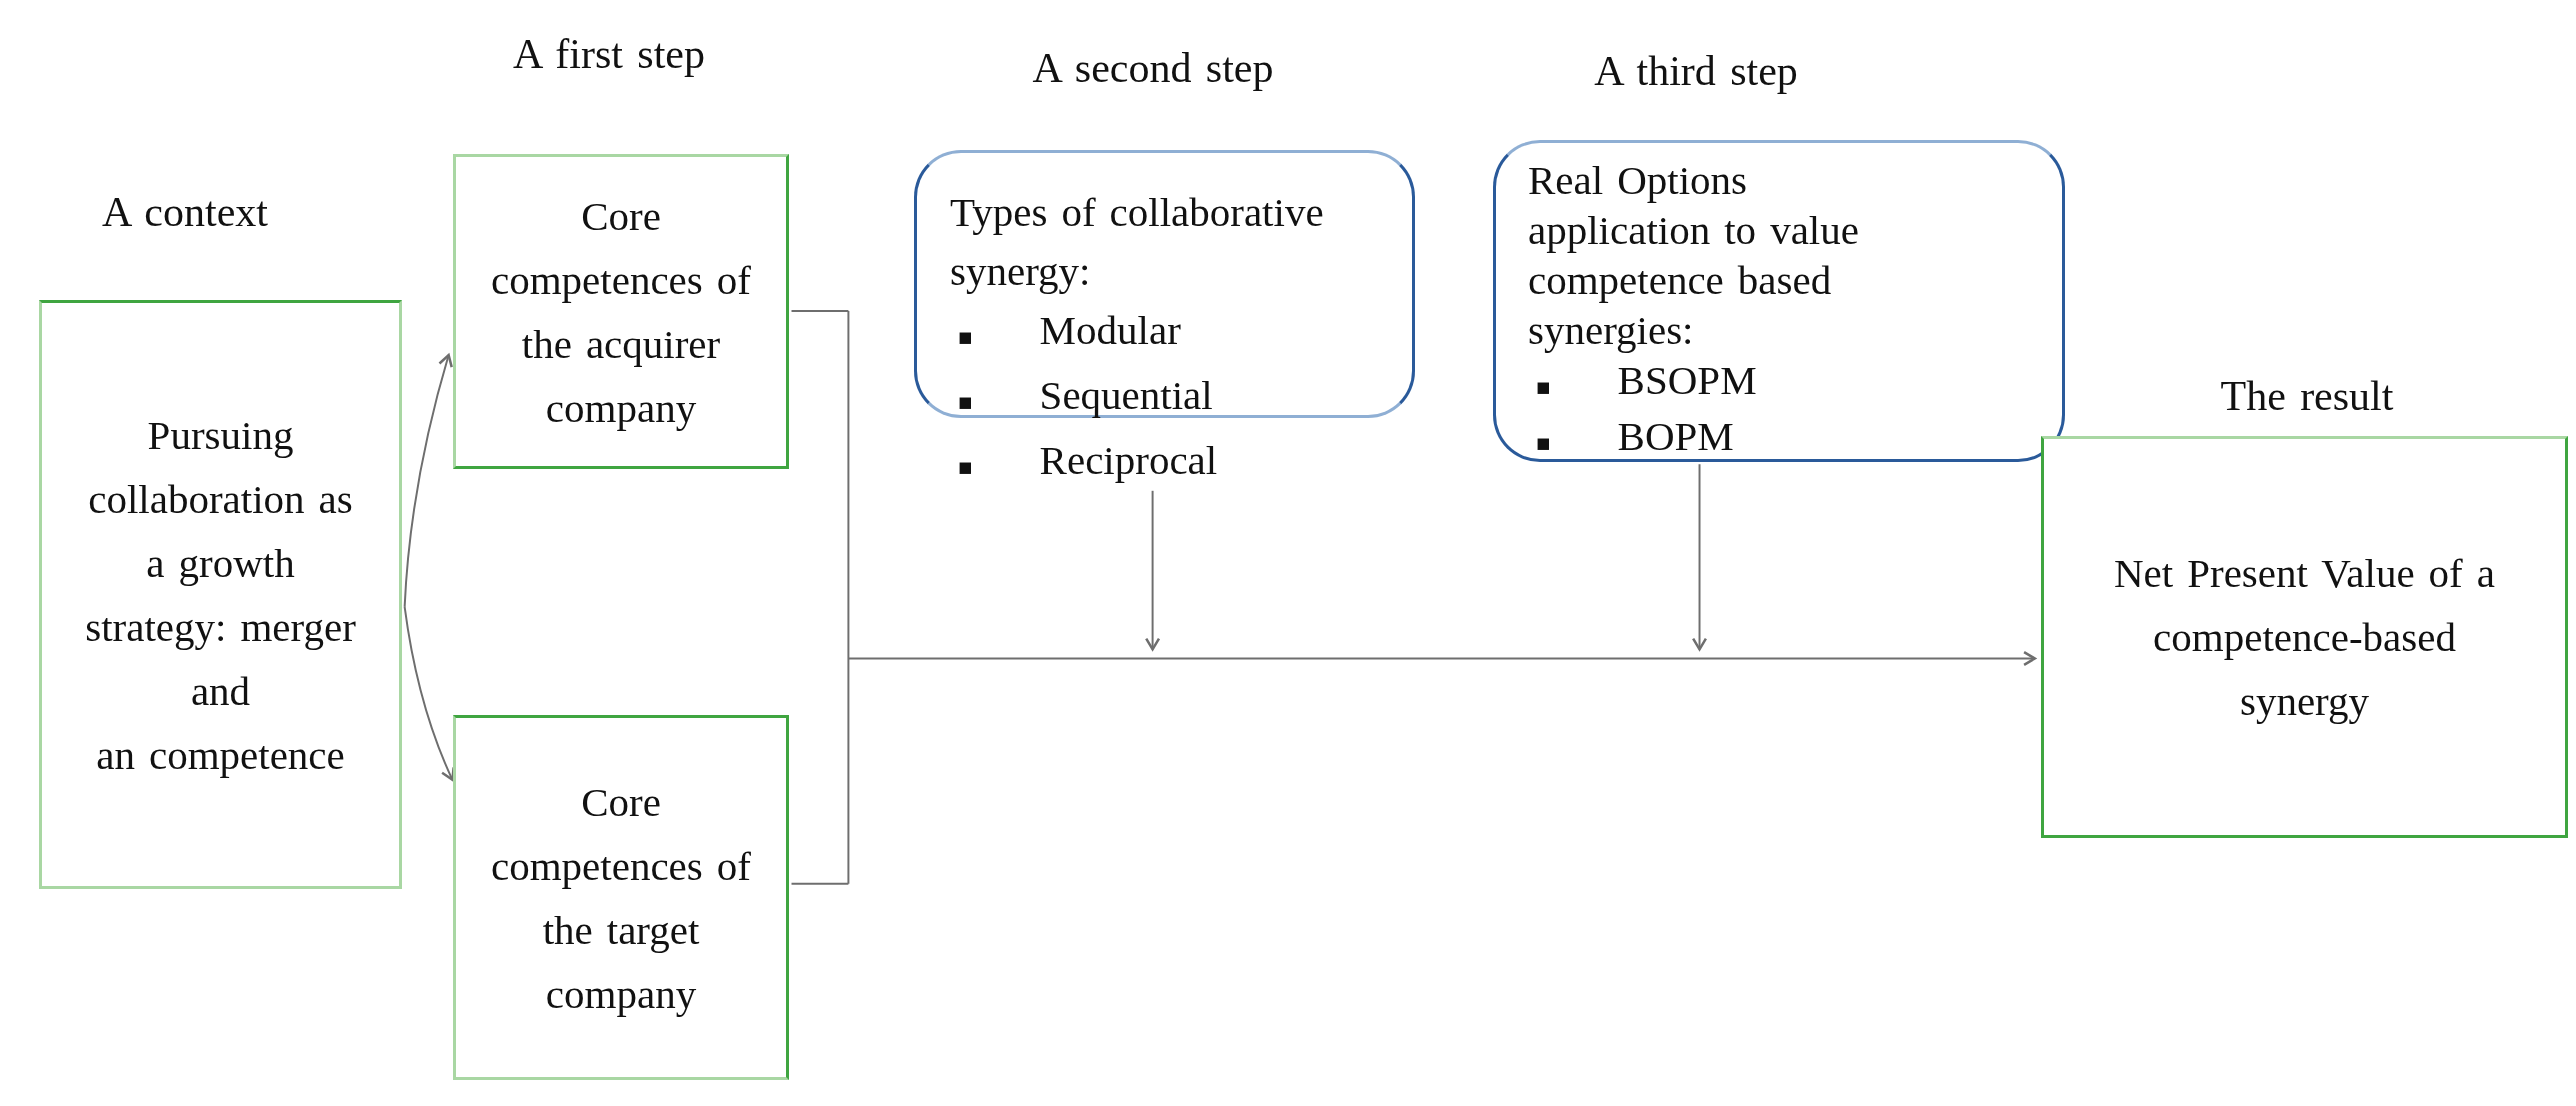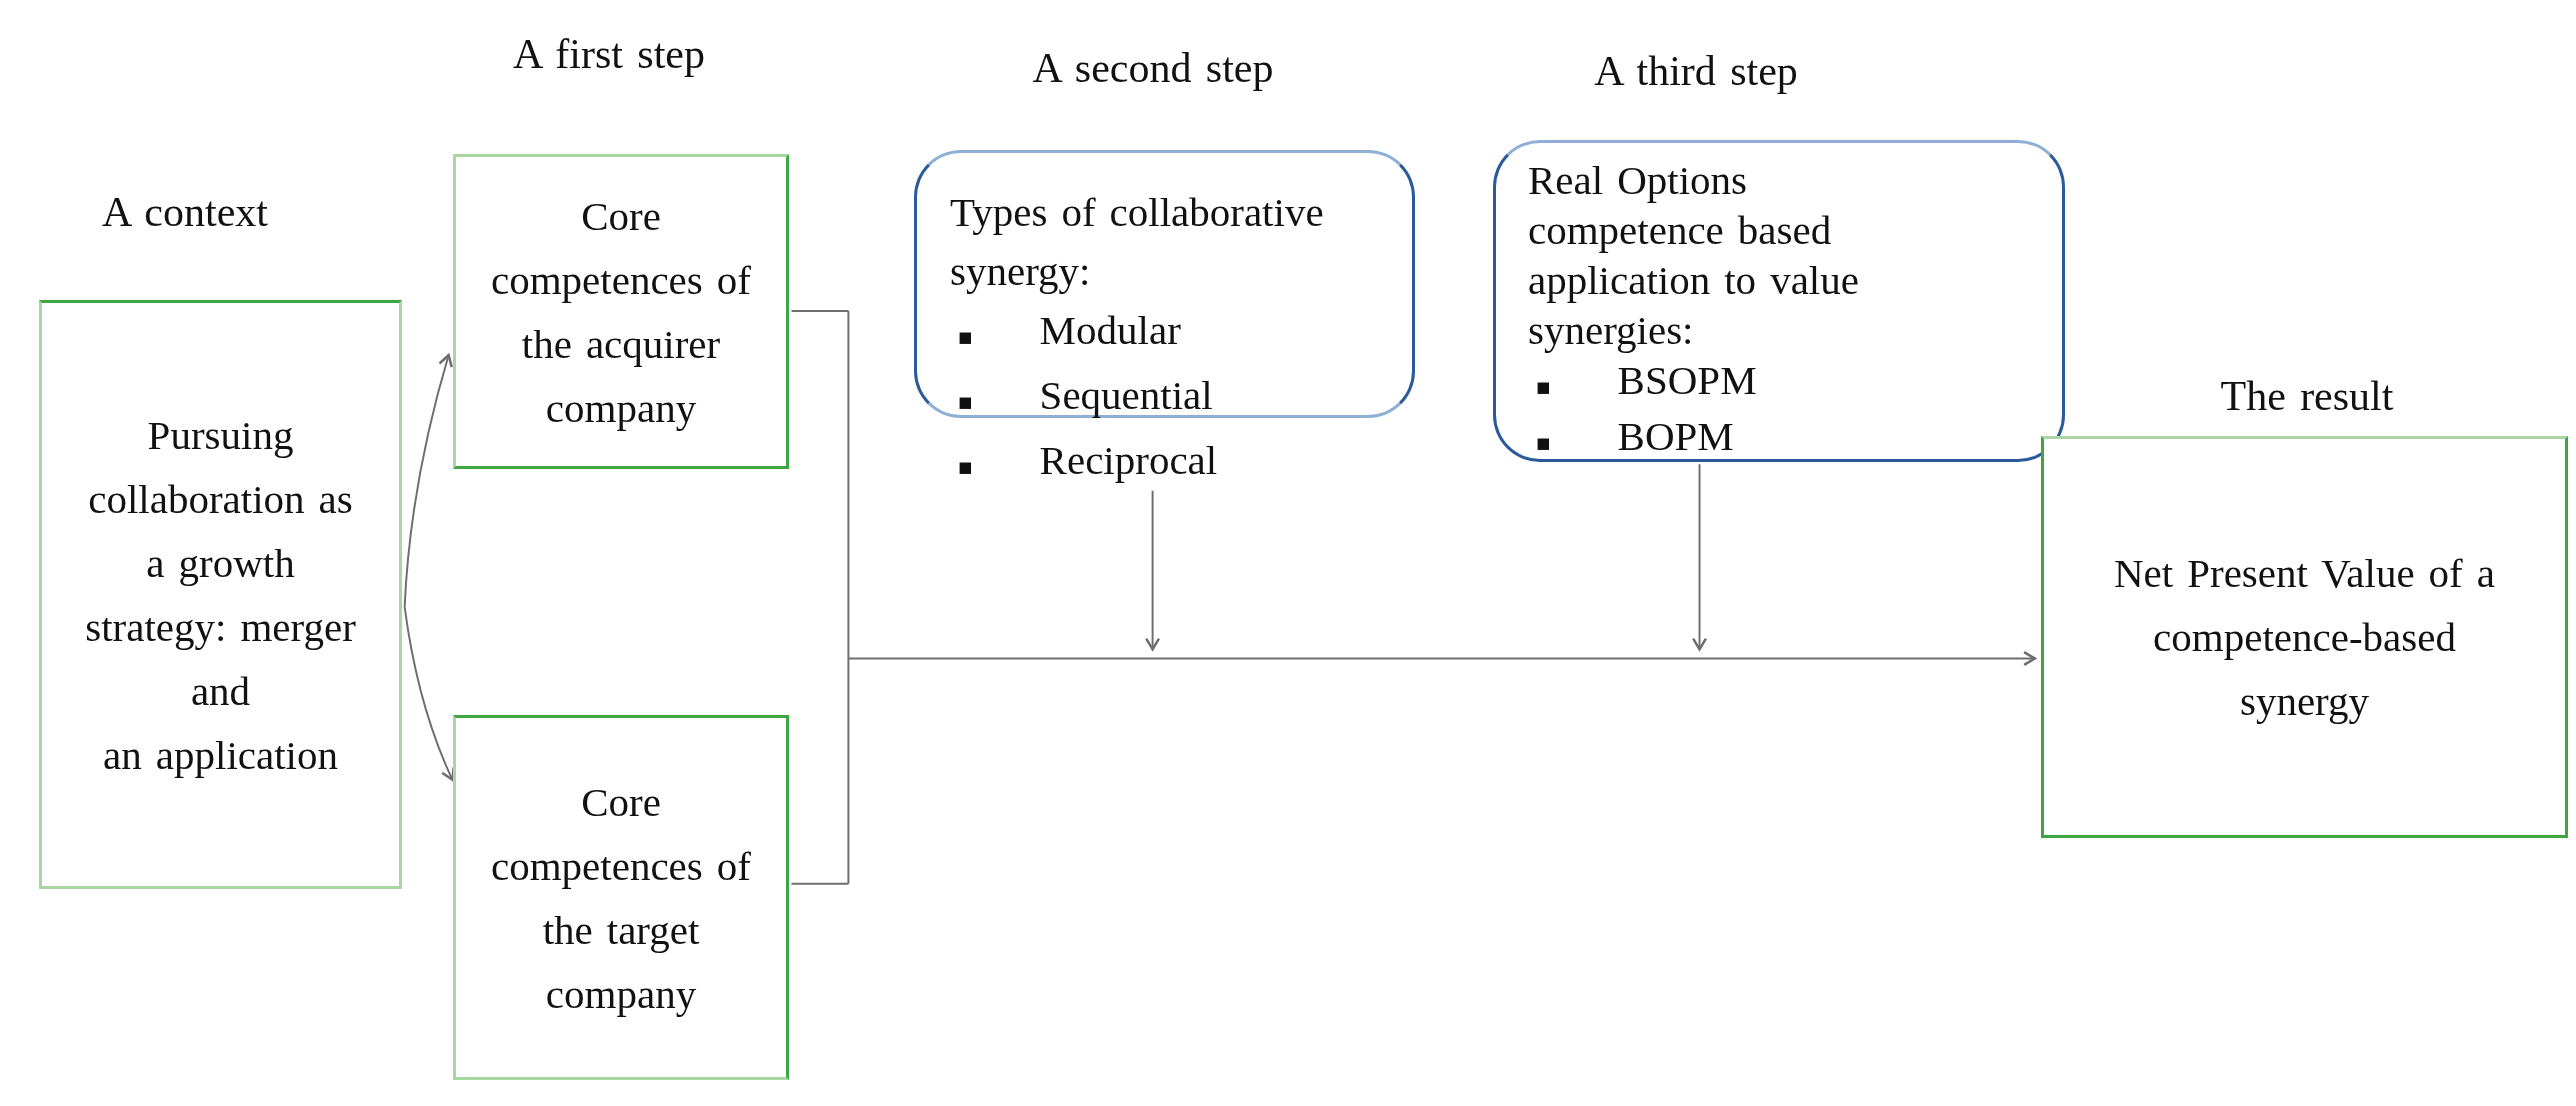--- a/index.html
+++ b/index.html
@@ -124,21 +124,21 @@
   <div class="lbl lbl-second">A second step</div>
   <div class="lbl lbl-third">A third step</div>
   <div class="lbl lbl-result">The result</div>
 
   <div class="box box-context green-center">
     <div class="bline">Pursuing</div>
     <div class="bline">collaboration as</div>
     <div class="bline">a growth</div>
     <div class="bline">strategy: merger</div>
     <div class="bline">and</div>
-    <div class="bline">an application</div>
+    <div class="bline">an competence</div>
   </div>
 
   <div class="box box-acquirer green-center">
     <div class="bline">Core</div>
     <div class="bline">competences of</div>
     <div class="bline">the acquirer</div>
     <div class="bline">company</div>
   </div>
 
   <div class="box box-target green-center">
@@ -160,22 +160,22 @@
       <span>Sequential</span>
     </div>
     <div class="bullet-row">
       <span class="bullet">▪</span>
       <span>Reciprocal</span>
     </div>
   </div>
 
   <div class="box box-step3 blue-box">
     <div class="bline">Real Options</div>
+    <div class="bline">application to value</div>
     <div class="bline">competence based</div>
-    <div class="bline">application to value</div>
     <div class="bline">synergies:</div>
     <div class="bullet-row">
       <span class="bullet">▪</span>
       <span>BSOPM</span>
     </div>
     <div class="bullet-row">
       <span class="bullet">▪</span>
       <span>BOPM</span>
     </div>
   </div>

